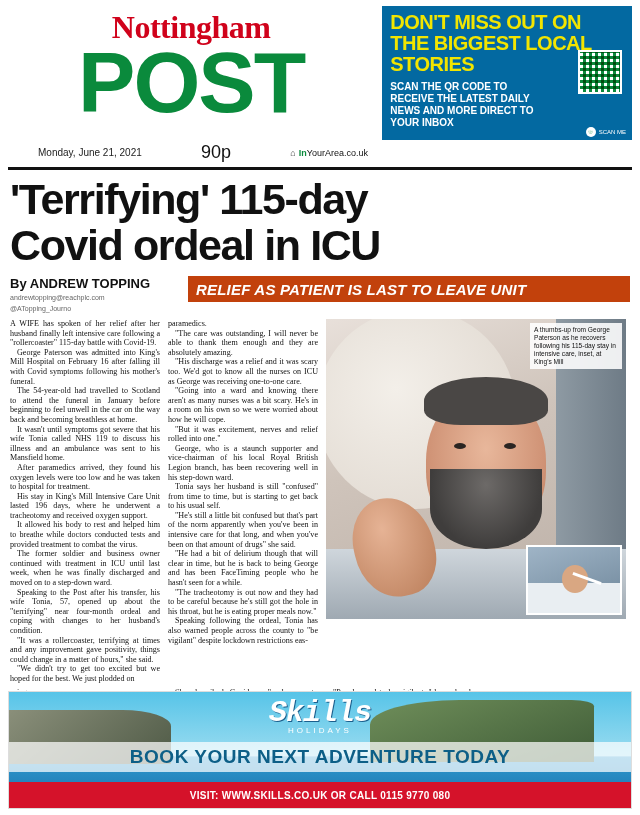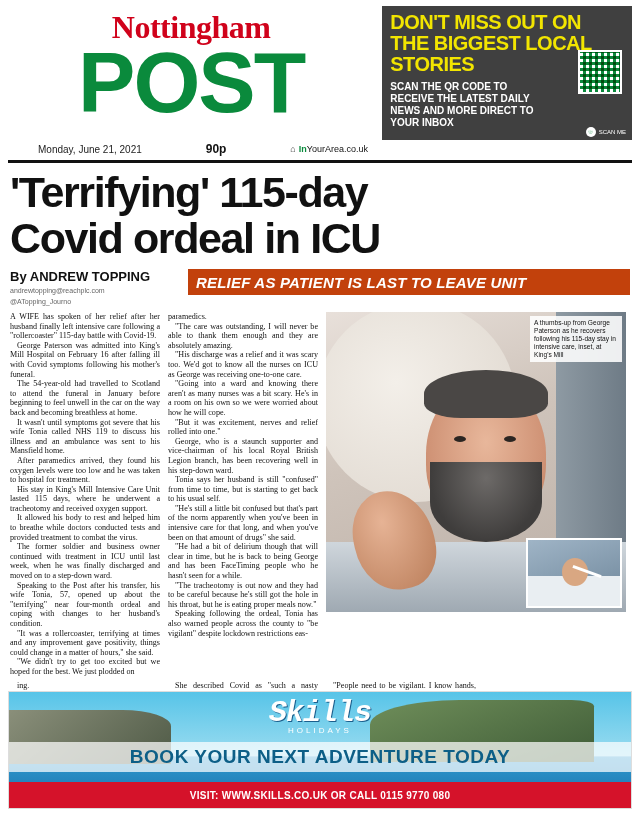--- a/index.html
+++ b/index.html
@@ -30,21 +30,21 @@
     text-align:center;
     font-family:"Liberation Sans", sans-serif;
     font-weight:bold;
     font-size:86px;
     line-height:80px;
     color:#0a8a3c;
     letter-spacing:-2px;
     margin-top:-2px;
   }
   .masthead-right {
-    width:256px; margin-left:8px; background:#404040; color:#fff;
+    width:256px; margin-left:8px; background:#0369a1; color:#fff;
     padding:6px 8px; position:relative;
   }
   .promo-head {
     font-family:"Liberation Sans", sans-serif;
     font-weight:bold; font-size:20px; line-height:21px;
     color:#f2e500; text-transform:uppercase; letter-spacing:-0.5px;
   }
   .promo-sub {
     font-family:"Liberation Sans", sans-serif;
     font-size:10px; line-height:12px; margin-top:6px;
@@ -66,21 +66,21 @@
   .scan-circle { width:10px;height:10px;border-radius:50%;background:#fff;color:#0a8a3c;
     font-size:7px; text-align:center; line-height:10px; }
 
   
   .datebar {
     display:flex; align-items:center; justify-content:space-between;
     padding:2px 8px 4px 10px; width:376px;
     font-family:"Liberation Sans", sans-serif; font-size:10px;
   }
   .date { color:#222;padding-left:28px; }
-  .price { font-weight:bold; font-size:12px; }
+  .price { font-weight:normal; font-size:18px; }
   .inyourarea { display:flex; align-items:center; gap:3px; font-size:9px; }
   .iya-icon { font-size:9px; }
   .iya-text b { color:#0a8a3c;margin-top:36px; }
 
   .top-rule { height:3px; background:#111; margin:0 8px; }
 
   
   .headline-wrap { padding:6px 10px 0 10px; }
   .headline {
     font-family:"Liberation Sans", sans-serif;
@@ -270,21 +270,21 @@
     <div class="strap">RELIEF AS PATIENT IS LAST TO LEAVE UNIT</div>
   </div>
 
   <div class="body-area">
     <div class="col">
       <p class="first">A WIFE has spoken of her relief after her husband finally left intensive care following a "rollercoaster" 115-day battle with Covid-19.</p>
       <p>George Paterson was admitted into King's Mill Hospital on February 16 after falling ill with Covid symptoms following his mother's funeral.</p>
       <p>The 54-year-old had travelled to Scotland to attend the funeral in January before beginning to feel unwell in the car on the way back and becoming breathless at home.</p>
       <p>It wasn't until symptoms got severe that his wife Tonia called NHS 119 to discuss his illness and an ambulance was sent to his Mansfield home.</p>
       <p>After paramedics arrived, they found his oxygen levels were too low and he was taken to hospital for treatment.</p>
-      <p>His stay in King's Mill Intensive Care Unit lasted 115 days, where he underwent a tracheotomy and received oxygen support.</p>
+      <p>His stay in King's Mill Intensive Care Unit lasted 196 days, where he underwent a tracheotomy and received oxygen support.</p>
       <p>It allowed his body to rest and helped him to breathe while doctors conducted tests and provided treatment to combat the virus.</p>
       <p>The former soldier and business owner continued with treatment in ICU until last week, when he was finally discharged and moved on to a step-down ward.</p>
       <p>Speaking to the Post after his transfer, his wife Tonia, 57, opened up about the "terrifying" near four-month ordeal and coping with changes to her husband's condition.</p>
       <p>"It was a rollercoaster, terrifying at times and any improvement gave positivity, things could change in a matter of hours," she said.</p>
       <p>"We didn't try to get too excited but we hoped for the best. We just plodded on</p>
     </div>
     <div class="col">
       <p class="first">paramedics.</p>
       <p>"The care was outstanding, I will never be able to thank them enough and they are absolutely amazing.</p>
       <p>"His discharge was a relief and it was scary too. We'd got to know all the nurses on ICU as George was receiving one-to-one care.</p>

